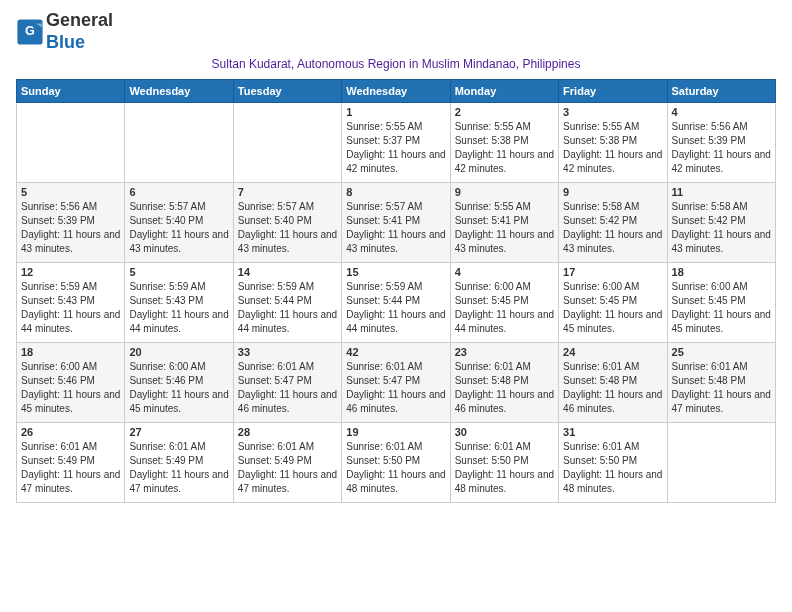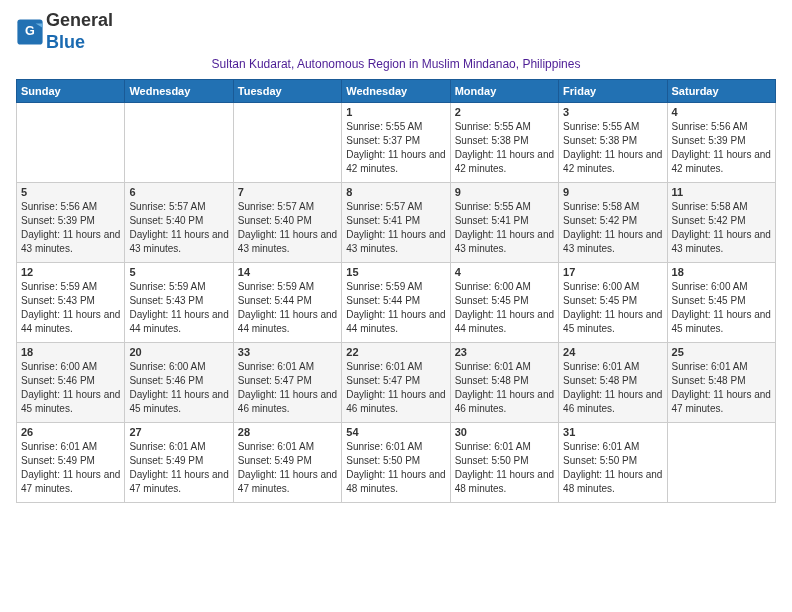--- a/index.html
+++ b/index.html
@@ -275,21 +275,21 @@
 and 45 minutes.</div>
           </td>
           <td>
             <span class="day-num">33</span>
             <div class="day-info">Sunrise: 6:01 AM
 Sunset: 5:47 PM
 Daylight: 11 hours
 and 46 minutes.</div>
           </td>
           <td>
-            <span class="day-num">22</span>
+            <span class="day-num">42</span>
             <div class="day-info">Sunrise: 6:01 AM
 Sunset: 5:47 PM
 Daylight: 11 hours
 and 46 minutes.</div>
           </td>
           <td>
             <span class="day-num">23</span>
             <div class="day-info">Sunrise: 6:01 AM
 Sunset: 5:48 PM
 Daylight: 11 hours
@@ -326,21 +326,21 @@
 and 47 minutes.</div>
           </td>
           <td>
             <span class="day-num">28</span>
             <div class="day-info">Sunrise: 6:01 AM
 Sunset: 5:49 PM
 Daylight: 11 hours
 and 47 minutes.</div>
           </td>
           <td>
-            <span class="day-num">54</span>
+            <span class="day-num">19</span>
             <div class="day-info">Sunrise: 6:01 AM
 Sunset: 5:50 PM
 Daylight: 11 hours
 and 48 minutes.</div>
           </td>
           <td>
             <span class="day-num">30</span>
             <div class="day-info">Sunrise: 6:01 AM
 Sunset: 5:50 PM
 Daylight: 11 hours

